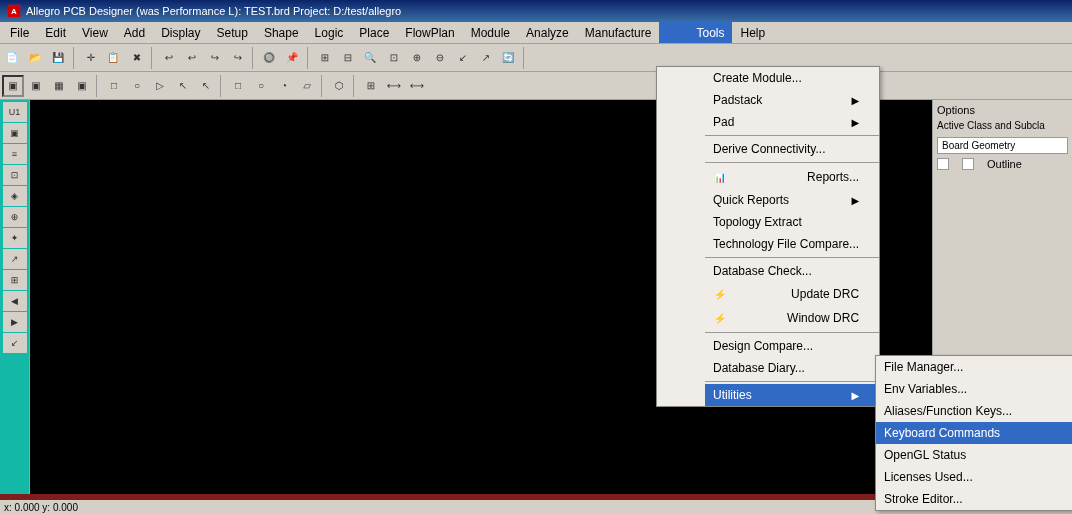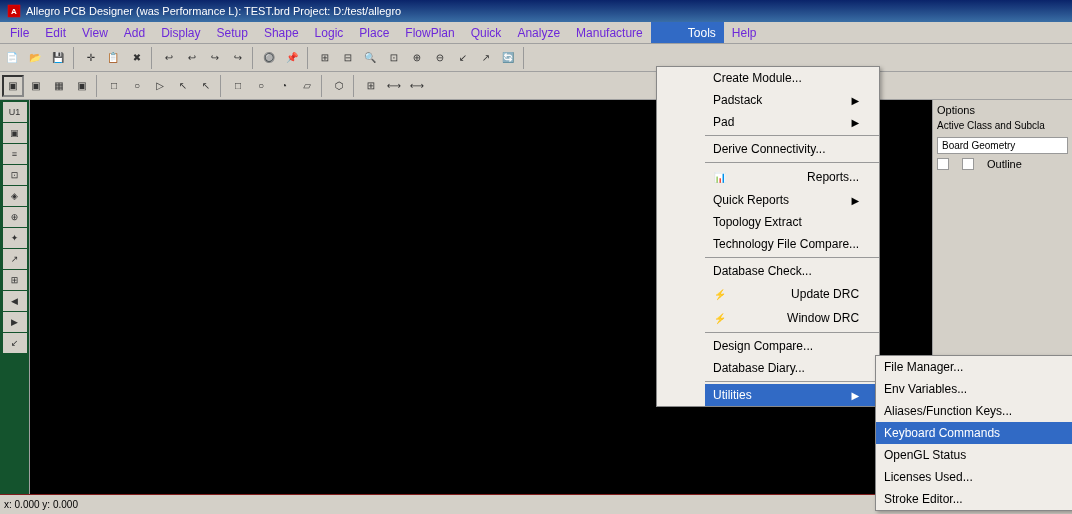--- a/index.html
+++ b/index.html
@@ -37,21 +37,21 @@
       background: #d4d0c8;
       display: flex;
       align-items: center;
       border-bottom: 1px solid #a0a0a0;
       padding: 0 2px;
     }
     .menu-item {
       padding: 2px 8px;
       cursor: pointer;
       font-size: 12px;
-      color: #6d28d9;
+      color: #000000;
       height: 100%;
       display: flex;
       align-items: center;
     }
     .menu-item.active { background: #316ac5; color: white; padding-left: 37px; }
 
     
     .toolbar {
       height: 28px;
       background: #d4d0c8;
@@ -82,21 +82,21 @@
 
     
     #main {
       display: flex;
       height: calc(514px - 22px - 22px - 28px - 28px);
     }
 
     
     #leftsidebar {
       width: 30px;
-      background: #14532d;
+      background: #14b8a6;
       border-right: 1px solid #a0a0a0;
       display: flex;
       flex-direction: column;
       align-items: center;
       padding: 2px 0;
       gap: 1px;
     }
     .sidebar-btn {
       width: 24px;
       height: 20px;
@@ -194,21 +194,21 @@
     
     #utilities-menu {
       top: 290px;
       left: 875px;
     }
 
     
     #statusbar {
       height: 20px;
       background: #d4d0c8;
-      border-top: 1px solid #7f1d1d;
+      border-top: 6px solid #7f1d1d;
       display: flex;
       align-items: center;
       padding: 0 4px;
       font-size: 10px;
       color: #000;
       gap: 8px;
     }
   </style>
 </head>
 <body>
@@ -227,21 +227,21 @@
   <div class="menu-item">File</div>
   <div class="menu-item">Edit</div>
   <div class="menu-item">View</div>
   <div class="menu-item">Add</div>
   <div class="menu-item">Display</div>
   <div class="menu-item">Setup</div>
   <div class="menu-item">Shape</div>
   <div class="menu-item">Logic</div>
   <div class="menu-item">Place</div>
   <div class="menu-item">FlowPlan</div>
-  <div class="menu-item">Quick</div>
+  <div class="menu-item">Module</div>
   <div class="menu-item">Analyze</div>
   <div class="menu-item">Manufacture</div>
   <div class="menu-item active">Tools</div>
   <div class="menu-item">Help</div>
 </div>
 
 <div class="toolbar">
   <div class="toolbar-btn">📄</div>
   <div class="toolbar-btn">📂</div>
   <div class="toolbar-btn">💾</div>

